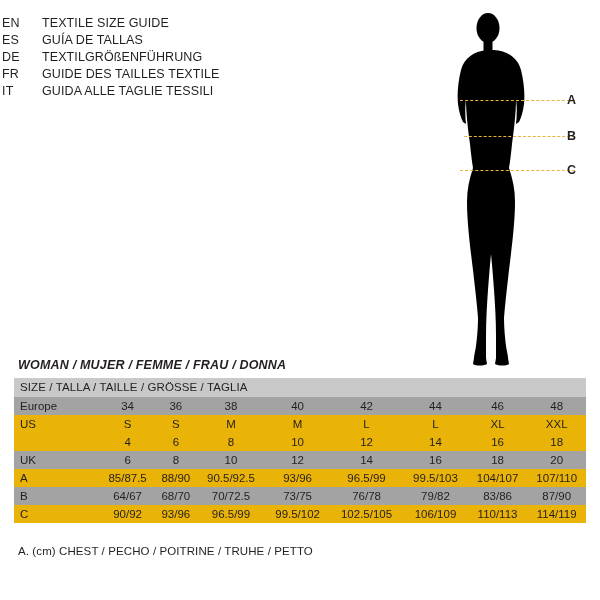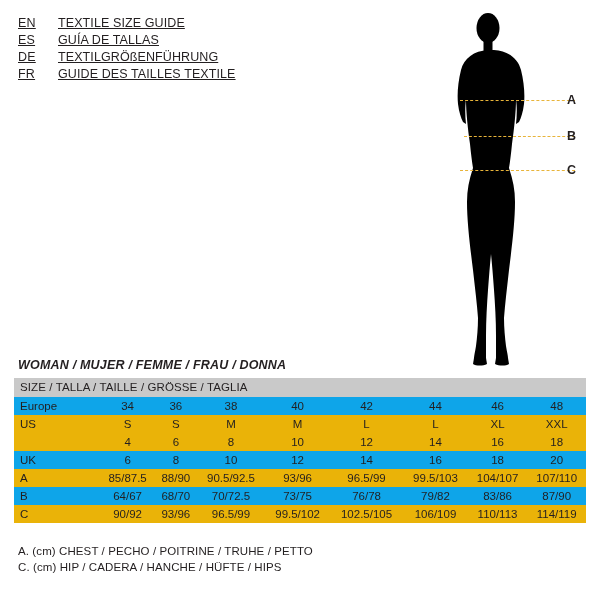--- a/index.html
+++ b/index.html
@@ -17,24 +17,23 @@
   }
   .page {
     position: relative;
     width: 600px;
     height: 600px;
   }
 
   
   .lang-block {
     position: absolute;
-    left: 18px;
+    left: 2px;
     top: 15px;
     width: 330px;
-    text-decoration: underline;
   }
   .lang-row {
     display: flex;
     align-items: baseline;
     line-height: 17px;
     height: 17px;
     white-space: nowrap;
   }
   .lang-code {
     width: 40px;
@@ -111,21 +110,21 @@
     padding-left: 6px;
     letter-spacing: 0.1px;
     font-size: 11.5px;
     height: 19px;
     line-height: 19px;
   }
   tr.shade td {
     background: #eab308;
   }
   tr.plain td {
-    background: #0ea5e9;
+    background: #a3a3a3;
     margin-top: 40px;
   }
 
   
   .legend {
     position: absolute;
     left: 18px;
     top: 543px;
     width: 560px;
   }
@@ -150,20 +149,24 @@
       <span class="lang-code">ES</span>
       <span class="lang-text">GUÍA DE TALLAS</span>
     </div>
     <div class="lang-row">
       <span class="lang-code">DE</span>
       <span class="lang-text">TEXTILGRÖßENFÜHRUNG</span>
     </div>
     <div class="lang-row">
       <span class="lang-code">FR</span>
       <span class="lang-text">GUIDE DES TAILLES TEXTILE</span>
+    </div>
+    <div class="lang-row">
+      <span class="lang-code">IT</span>
+      <span class="lang-text">GUIDA ALLE TAGLIE TESSILI</span>
     </div>
   </div>
 
   <div class="figure-wrap">
     <svg class="figure-svg" width="172" height="360" viewBox="0 0 172 360">
       <g fill="#000000">
 
         <ellipse cx="68" cy="20" rx="11.5" ry="15"></ellipse>
 
         <rect x="63.5" y="32" width="9" height="12"></rect>
@@ -310,16 +313,15 @@
         <td>106/109</td>
         <td>110/113</td>
         <td>114/119</td>
       </tr>
     </tbody>
       </table>
   </div>
 
   <div class="legend">
     <div class="legend-row">A. (cm) CHEST / PECHO / POITRINE / TRUHE / PETTO</div>
-    <div class="legend-row">C. (cm) HIP / CADERA / HANCHE / HÜFTE / HIPS</div>
   </div>
 
 </div>
 
 </body></html>

